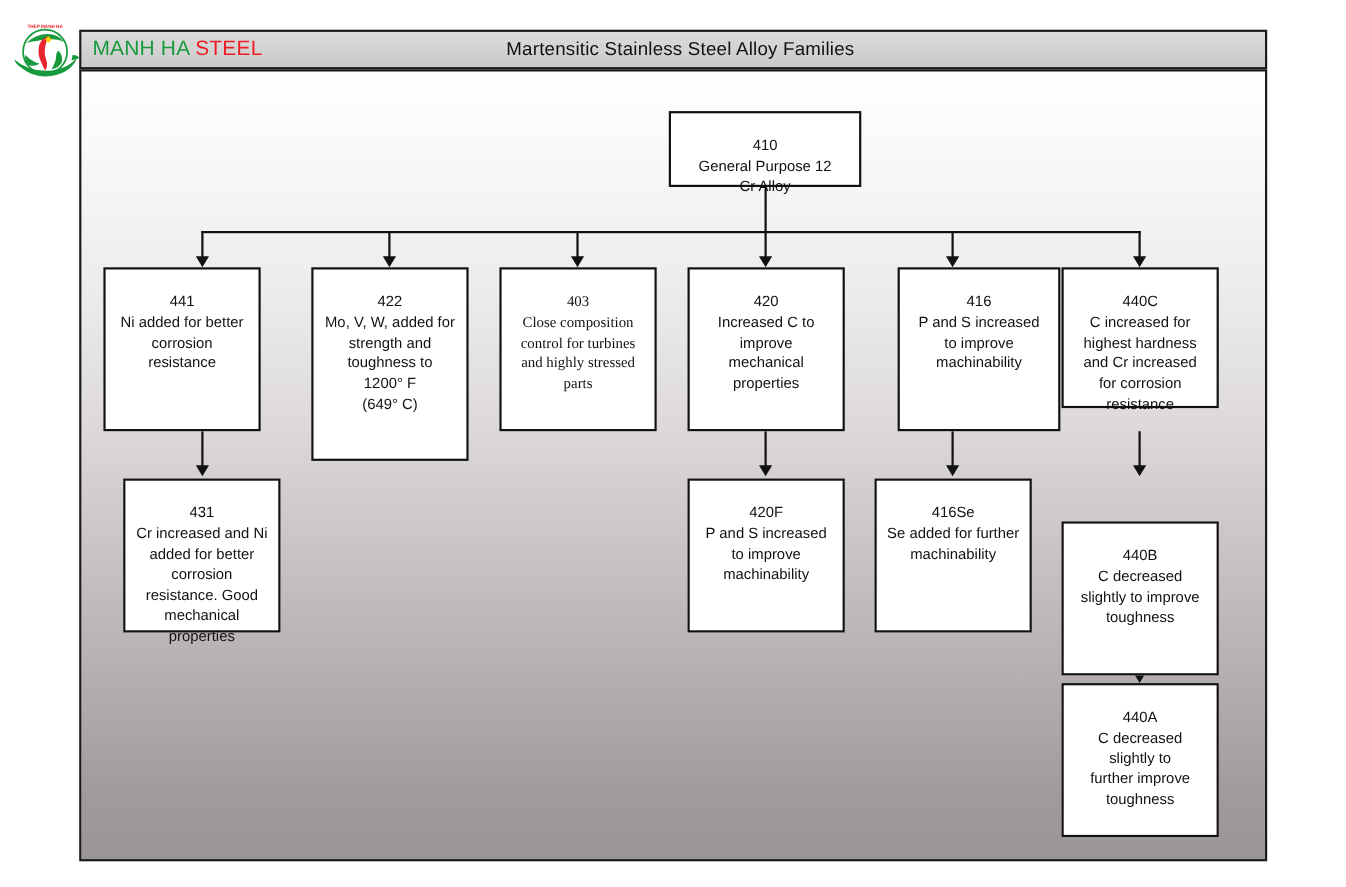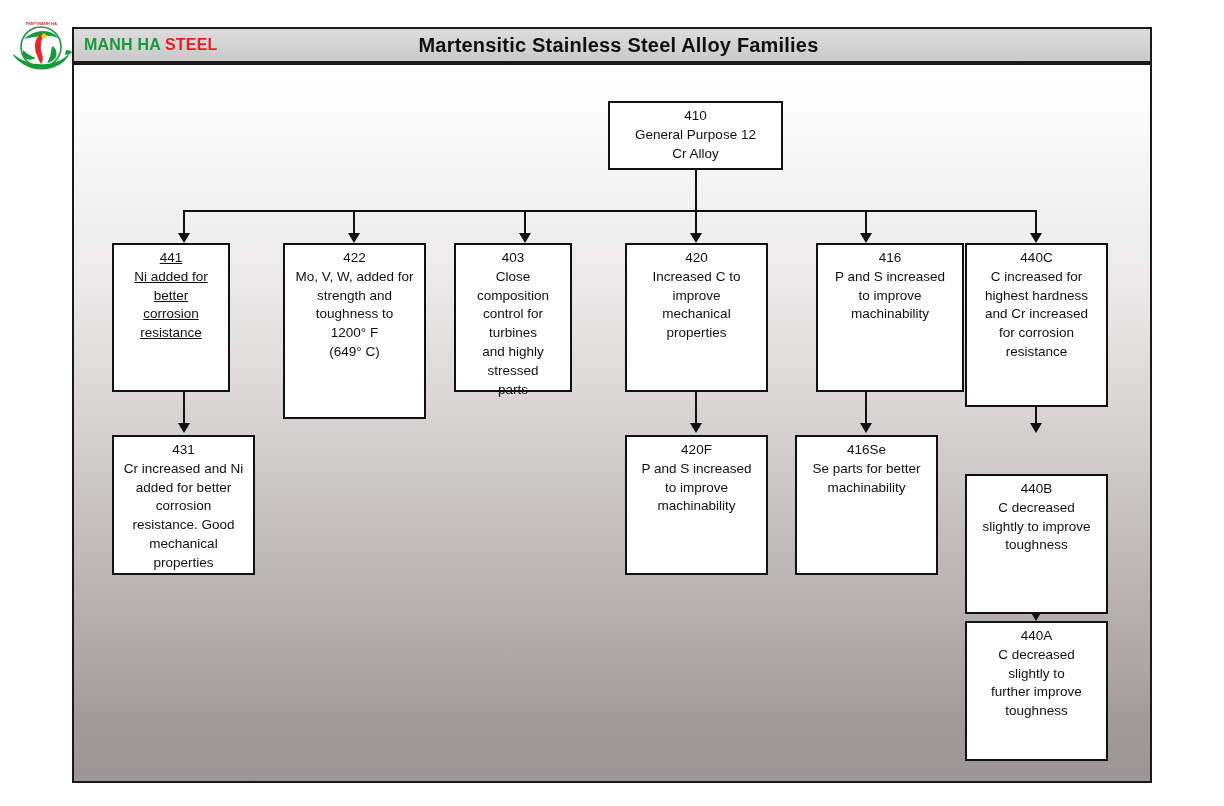--- a/index.html
+++ b/index.html
@@ -42,30 +42,30 @@
     box-sizing: border-box;
     display: flex;
     align-items: center;
     justify-content: center;
   }
   .brand {
     position: absolute;
     left: 10px;
     top: 50%;
     transform: translateY(-50%);
-    font-size: 16px;
-    font-weight: bold;
+    font-size: 19px;
+    font-weight: normal;
     letter-spacing: 0.2px;
     white-space: nowrap;
   }
   .brand .mh { color: #189a3c; }
   .brand .st { color: #ed1c24; }
   .page-title {
-    font-size: 20px;
-    font-weight: bold;
+    font-size: 17px;
+    font-weight: normal;
     color: #111111;
     letter-spacing: 0.2px;
     white-space: nowrap;
     margin-left: 13px;
   }
 
   
   .frame {
     position: absolute;
     left: 72px;
@@ -90,21 +90,21 @@
   
   .node {
     position: absolute;
     background: #ffffff;
     border: 2px solid #111111;
     box-sizing: border-box;
     text-align: center;
     font-size: 13.5px;
     line-height: 18.8px;
     color: #111111;
-    padding-top: 4px;
+    padding-top: 20px;
   }
   .node .code {
     display: block;
     white-space: pre;
   }
   .node .desc {
     display: block;
     white-space: pre-line;
     padding: 0 4px;
   }
@@ -181,37 +181,37 @@
 
     <div class="ln-v" style="left:961px; top:510px; height:37px;"></div>
     <div class="arrow" style="left:956px; top:546px;"></div>
 
     <div class="node" style="left:534px; top:36px; width:175px; height:69px;">
       <span class="code">410</span>
       <span class="desc">General Purpose 12
 Cr Alloy</span>
     </div>
 
-    <div class="node" style="left:38px; top:178px; width:118px; height:149px;text-decoration:underline;">
+    <div class="node" style="left:20px; top:178px; width:143px; height:149px;">
       <span class="code">441</span>
       <span class="desc">Ni added for better
 corrosion
 resistance</span>
     </div>
 
     <div class="node" style="left:209px; top:178px; width:143px; height:176px;">
       <span class="code">422</span>
       <span class="desc">Mo, V, W, added for
 strength and
 toughness to
 1200° F
 (649° C)</span>
     </div>
 
-    <div class="node" style="left:380px; top:178px; width:118px; height:149px;">
+    <div class="node" style="left:380px; top:178px; width:143px; height:149px;font-family:Liberation Serif, serif;">
       <span class="code">403</span>
       <span class="desc">Close composition
 control for turbines
 and highly stressed
 parts</span>
     </div>
 
     <div class="node" style="left:551px; top:178px; width:143px; height:149px;">
       <span class="code">420</span>
       <span class="desc">Increased C to
@@ -220,21 +220,21 @@
 properties</span>
     </div>
 
     <div class="node" style="left:742px; top:178px; width:148px; height:149px;">
       <span class="code">416</span>
       <span class="desc">P and S increased
 to improve
 machinability</span>
     </div>
 
-    <div class="node" style="left:891px; top:178px; width:143px; height:164px;">
+    <div class="node" style="left:891px; top:178px; width:143px; height:128px;">
       <span class="code">440C</span>
       <span class="desc">C increased for
 highest hardness
 and Cr increased
 for corrosion
 resistance</span>
     </div>
 
     <div class="node" style="left:38px; top:370px; width:143px; height:140px;text-align:center;">
       <span class="code">431</span>
@@ -248,21 +248,21 @@
 
     <div class="node" style="left:551px; top:370px; width:143px; height:140px;">
       <span class="code">420F</span>
       <span class="desc">P and S increased
 to improve
 machinability</span>
     </div>
 
     <div class="node" style="left:721px; top:370px; width:143px; height:140px;">
       <span class="code">416Se</span>
-      <span class="desc">Se parts for better
+      <span class="desc">Se added for further
 machinability</span>
     </div>
 
     <div class="node" style="left:891px; top:370px; width:143px; height:140px;margin-top:39px;">
       <span class="code">440B</span>
       <span class="desc">C decreased
 slightly to improve
 toughness</span>
     </div>
 

